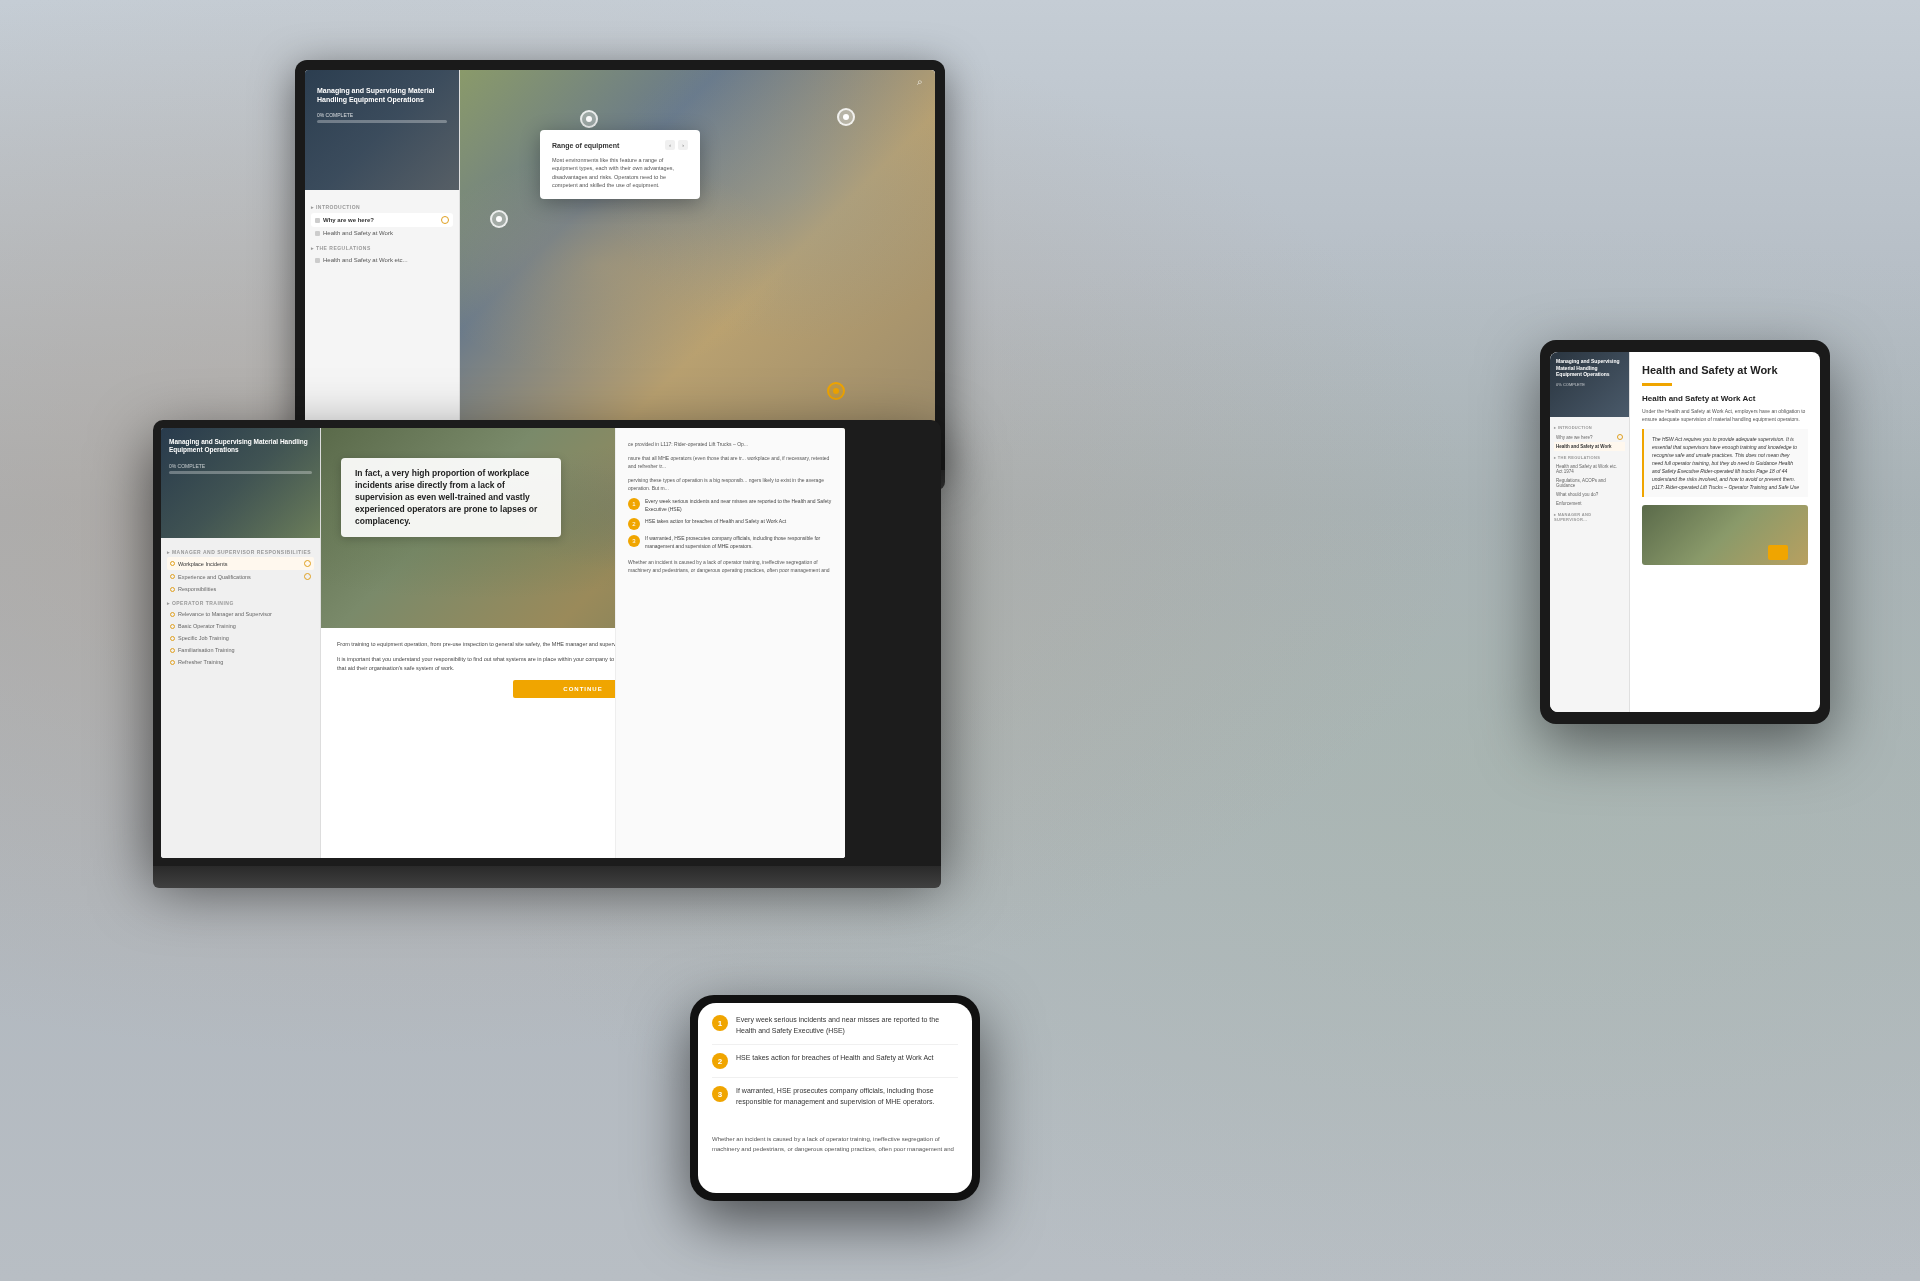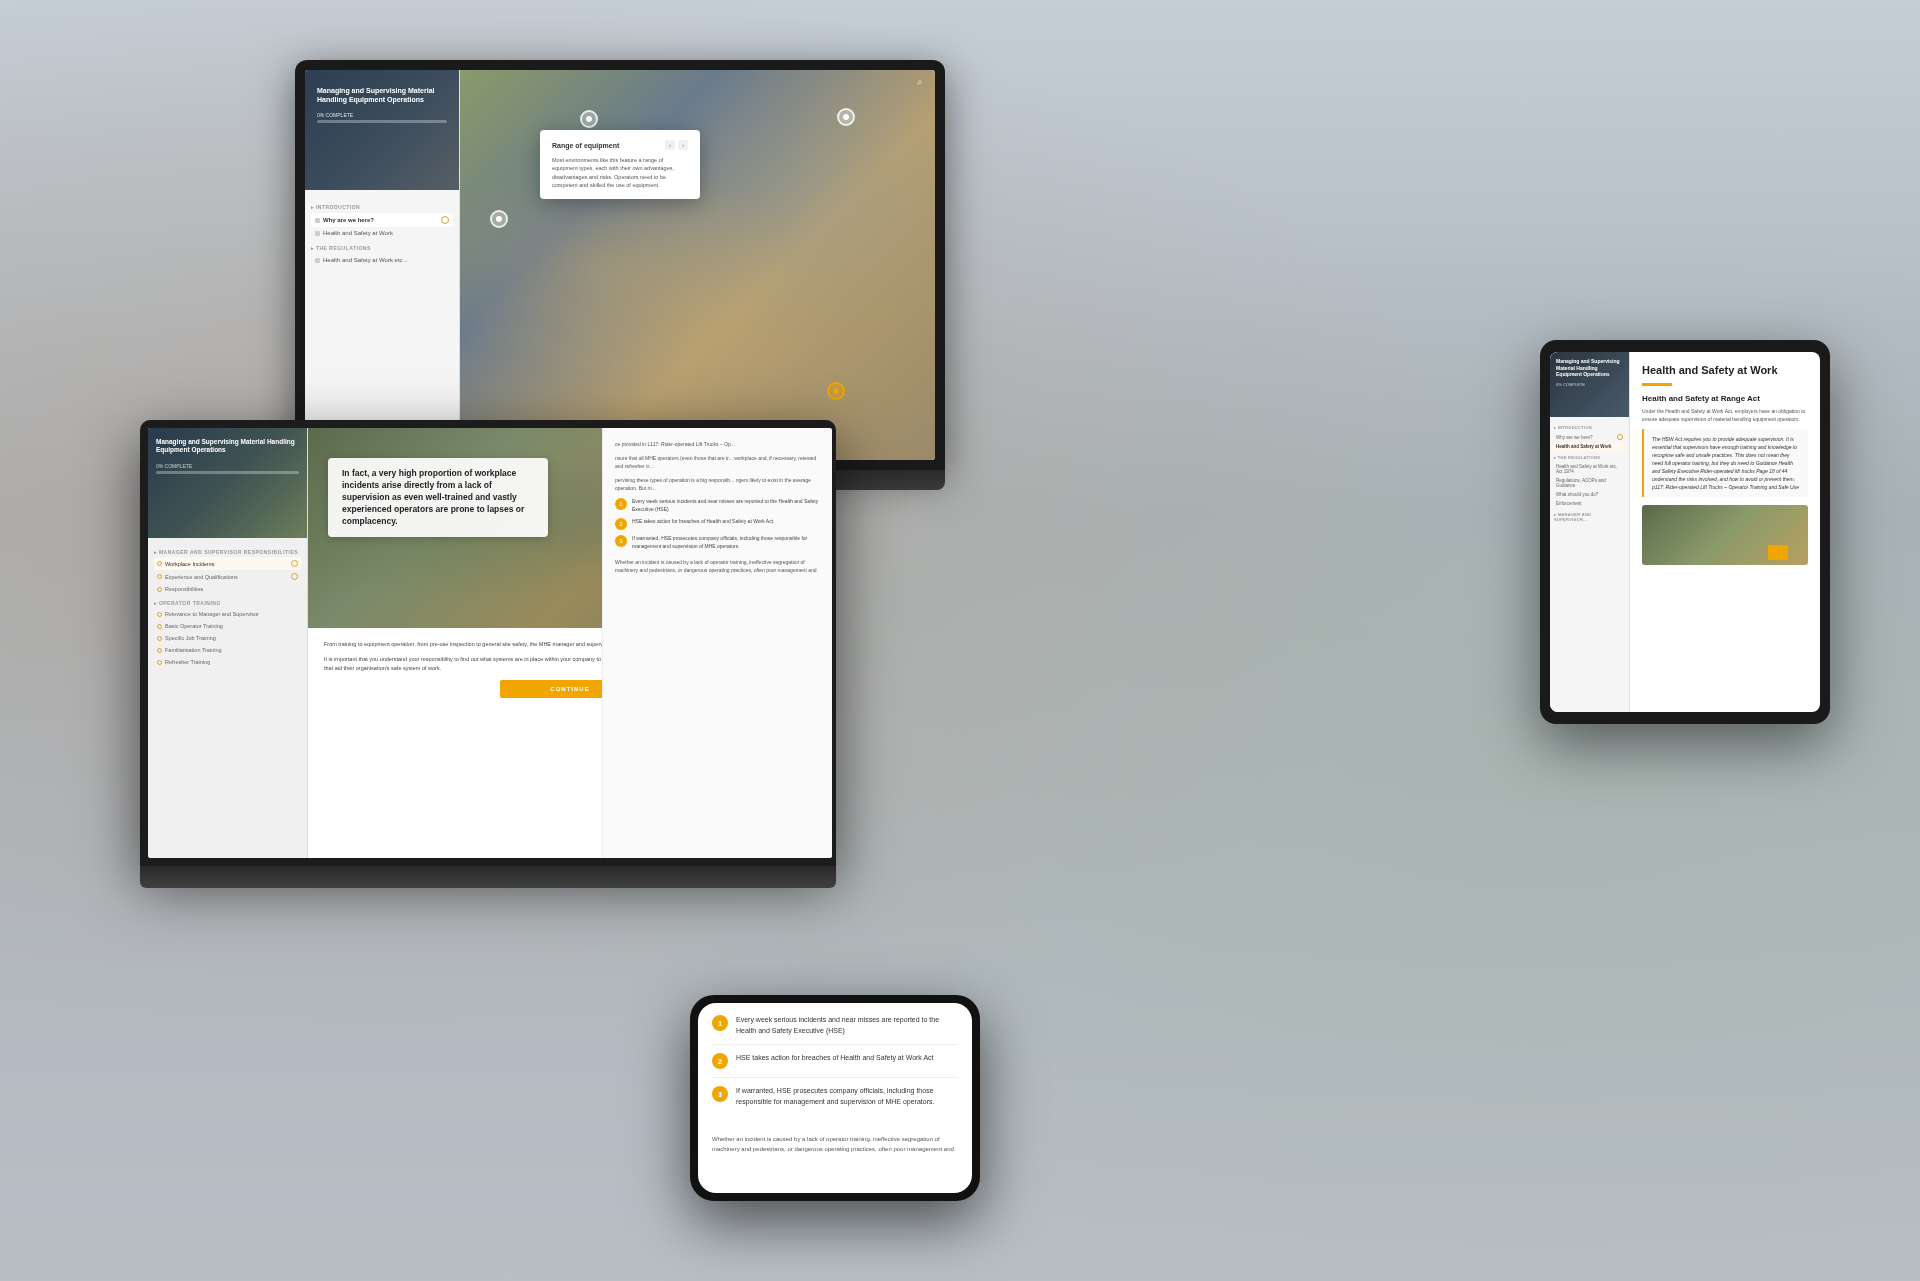--- a/index.html
+++ b/index.html
@@ -290,22 +290,22 @@
       height: 12px;
       color: rgba(255,255,255,0.8);
       font-size: 10px;
       z-index: 10;
     }
 
     
     .macbook-wrapper {
       position: absolute;
       top: 420px;
-      left: 140px;
-      width: 696px;
+      left: 153px;
+      width: 788px;
       z-index: 4;
       border-radius: 11px;
     }
 
     .macbook-screen-outer {
       background: #1c1c1c;
       border-radius: 10px 10px 0 0;
       padding: 8px;
       box-shadow: 0 20px 60px rgba(0,0,0,0.6);
     }
@@ -1002,21 +1002,21 @@
               <div class="tablet-nav-item">
                 <span>Enforcement</span>
               </div>
               <div class="tablet-section-label">▸ MANAGER AND SUPERVISOR...</div>
             </div>
           </div>
 
           <div class="tablet-main">
             <div class="tablet-page-title">Health and Safety at Work</div>
             <div class="tablet-orange-bar"></div>
-            <div class="tablet-section-title">Health and Safety at Range Act</div>
+            <div class="tablet-section-title">Health and Safety at Work Act</div>
             <div class="tablet-body-text">Under the Health and Safety at Work Act, employers have an obligation to ensure adequate supervision of material handling equipment operators.</div>
             <div class="tablet-quote-box">
               <div class="tablet-quote-text">The HSW Act requires you to provide adequate supervision. It is essential that supervisors have enough training and knowledge to recognise safe and unsafe practices. This does not mean they need full operator training, but they do need to Guidance Health and Safety Executive Rider-operated lift trucks Page 18 of 44 understand the risks involved, and how to avoid or prevent them. p117: Rider-operated Lift Trucks – Operator Training and Safe Use</div>
             </div>
             <div class="tablet-warehouse-img">
               <div class="tablet-warehouse-forklift"></div>
             </div>
           </div>
 
         </div>

